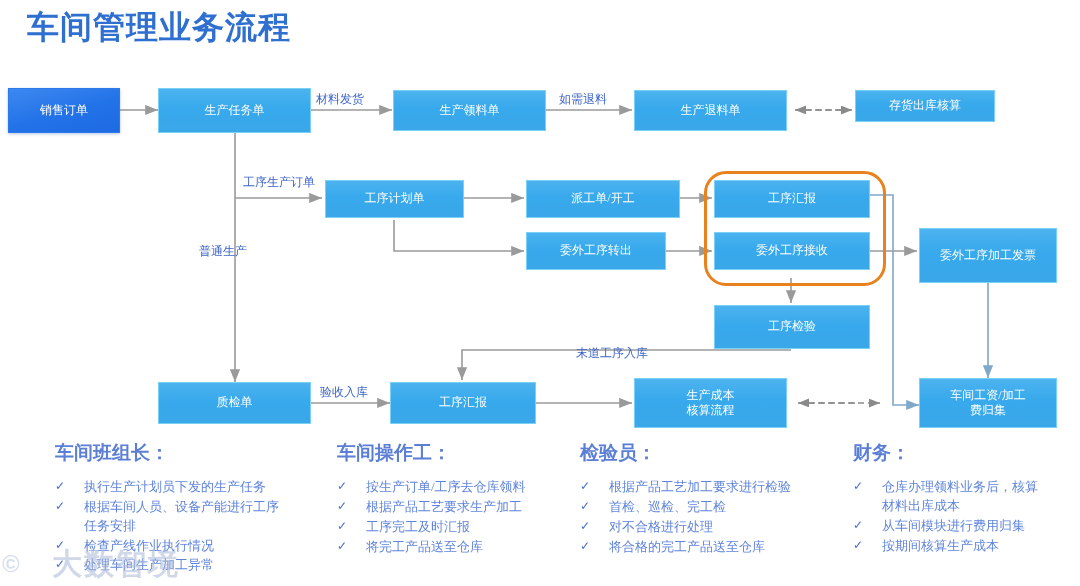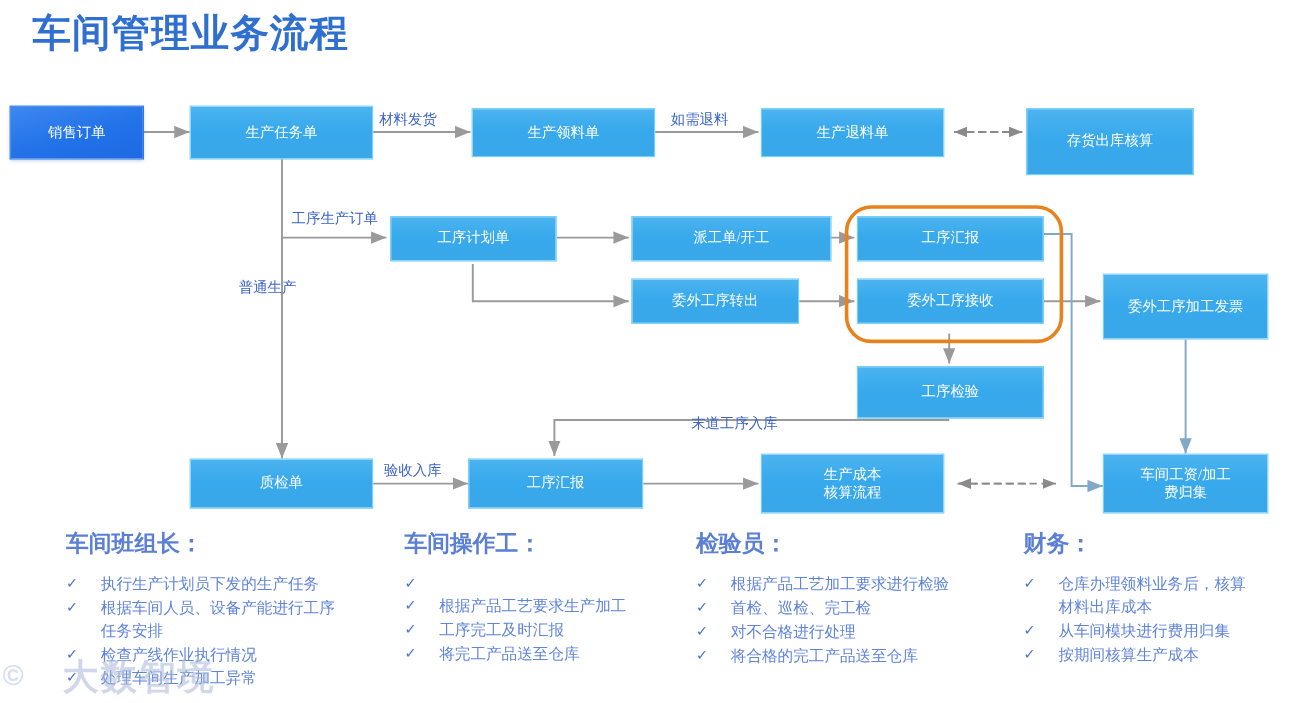--- a/index.html
+++ b/index.html
@@ -180,25 +180,25 @@
   </svg>
 
   <div class="node dark" style="left:8px;top:88px;width:112px;height:45px;">销售订单</div>
 
   <div class="node" style="left:158px;top:88px;width:153px;height:45px;">生产任务单</div>
 
   <div class="node" style="left:393px;top:90px;width:153px;height:41px;">生产领料单</div>
 
   <div class="node" style="left:634px;top:90px;width:153px;height:41px;">生产退料单</div>
 
-  <div class="node" style="left:855px;top:90px;width:140px;height:56px;">存货出库核算</div>
+  <div class="node" style="left:855px;top:90px;width:140px;height:32px;">存货出库核算</div>
 
   <div class="node" style="left:325px;top:180px;width:139px;height:38px;">工序计划单</div>
 
-  <div class="node" style="left:526px;top:180px;width:167px;height:38px;">派工单/开工</div>
+  <div class="node" style="left:526px;top:180px;width:154px;height:38px;">派工单/开工</div>
 
   <div class="node" style="left:714px;top:180px;width:156px;height:38px;">工序汇报</div>
 
   <div class="node" style="left:526px;top:232px;width:140px;height:38px;">委外工序转出</div>
 
   <div class="node" style="left:714px;top:232px;width:156px;height:38px;">委外工序接收</div>
 
   <div id="highlight" style="left:704px;top:171px;width:176px;height:109px;"></div>
 
   <div class="node two-line" style="left:919px;top:228px;width:138px;height:55px;padding:0 6px;">委外工序加工发票</div>
@@ -214,21 +214,21 @@
 
   <div class="node two-line" style="left:634px;top:378px;width:153px;height:50px;white-space:pre-line;">生产成本
 核算流程</div>
 
   <div class="wlabel" style="left:316px;top:91px;">材料发货</div>
 
   <div class="wlabel" style="left:559px;top:91px;">如需退料</div>
 
   <div class="wlabel" style="left:243px;top:174px;">工序生产订单</div>
 
-  <div class="wlabel" style="left:199px;top:231px;text-align:right;">普通生产</div>
+  <div class="wlabel" style="left:199px;top:243px;text-align:right;">普通生产</div>
 
   <div class="wlabel" style="left:576px;top:345px;">末道工序入库</div>
 
   <div class="wlabel" style="left:320px;top:384px;">验收入库</div>
 
   <div class="role" style="left:55px;">
     <div class="role-title">车间班组长：</div>
     <ul>
       <li>
           <span class="tick">✓</span>
@@ -248,20 +248,21 @@
           <span class="txt">处理车间生产加工异常</span>
         </li>
     </ul>
   </div>
 
   <div class="role" style="left:337px;">
     <div class="role-title">车间操作工：</div>
     <ul>
       <li>
           <span class="tick">✓</span>
+          <span class="txt">按生产订单/工序去仓库领料</span>
         </li>
       <li>
           <span class="tick">✓</span>
           <span class="txt">根据产品工艺要求生产加工</span>
         </li>
       <li>
           <span class="tick">✓</span>
           <span class="txt">工序完工及时汇报</span>
         </li>
       <li>

